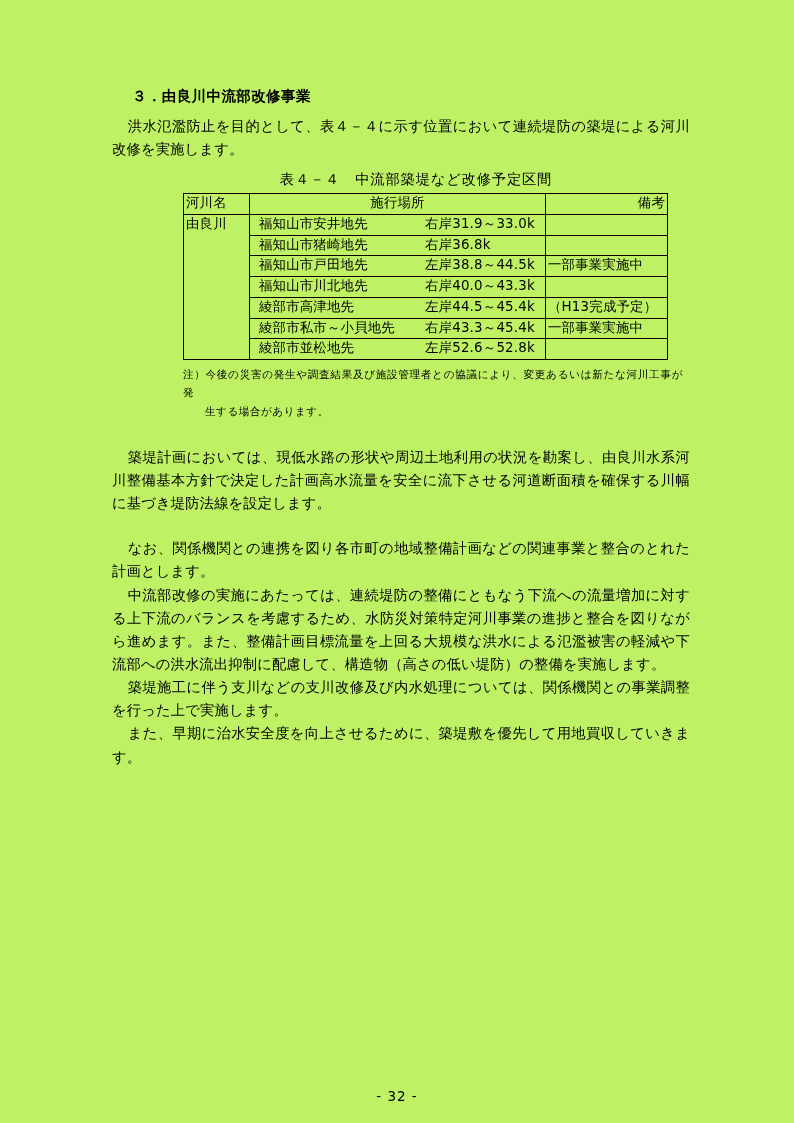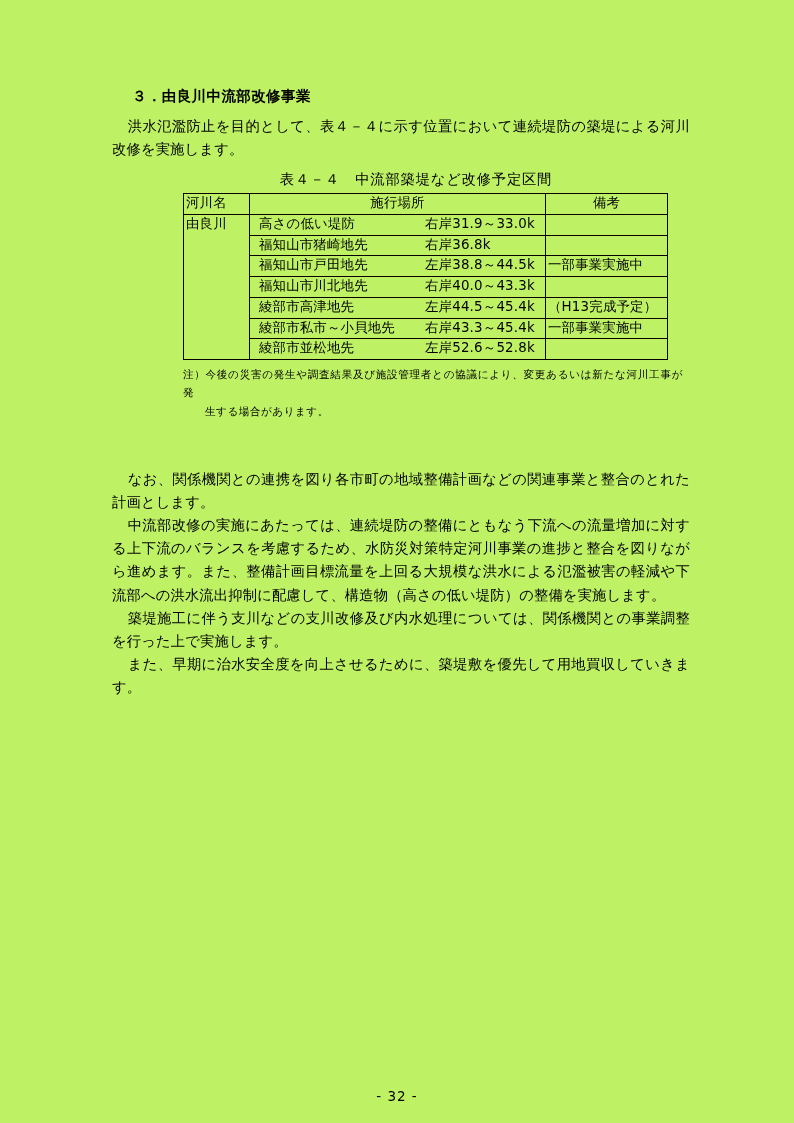--- a/index.html
+++ b/index.html
@@ -82,21 +82,21 @@
   th.h-river {
     text-align: left;
     padding-left: 4px;
   }
   th.h-place {
     text-align: center;
     letter-spacing: 11px;
     padding-left: 14px;
   }
   th.h-remark {
-    text-align: center;
+    text-align: right;
     letter-spacing: 7px;
     padding-left: 7px;
   }
   td.river-name {
     text-align: left;
     padding-left: 5px;
     vertical-align: top;
   }
   td.place {
     padding: 0;
@@ -166,21 +166,21 @@
             <th class="h-river">河川名</th>
             <th class="h-place">施行場所</th>
             <th class="h-remark">備考</th>
           </tr>
         </thead>
         <tbody>
           <tr>
             <td class="river-name" rowspan="7">由良川</td>
             <td class="place">
               <div class="pl-inner">
-                <span class="pl-name">高さの低い堤防</span>
+                <span class="pl-name">福知山市安井地先</span>
                 <span class="pl-sta">右岸31.9～33.0k</span>
               </div>
             </td>
             <td class="remark"></td>
           </tr>
           <tr>
             <td class="place">
               <div class="pl-inner">
                 <span class="pl-name">福知山市猪崎地先</span>
                 <span class="pl-sta">右岸36.8k</span>
@@ -237,20 +237,21 @@
       </table>
 
       <div class="tbl-note">
         <span class="note-lbl">注）</span><span>今後の災害の発生や調査結果及び施設管理者との協議により、変更あるいは新たな河川工事が発</span>
         <span class="note-l2">生する場合があります。</span>
       </div>
     </div>
 
     <div class="gap-lg"></div>
 
+    <p class="para indent">築堤計画においては、現低水路の形状や周辺土地利用の状況を勘案し、由良川水系河川整備基本方針で決定した計画高水流量を安全に流下させる河道断面積を確保する川幅に基づき堤防法線を設定します。</p>
 
     <div class="gap-md"></div>
 
     <p class="para indent">なお、関係機関との連携を図り各市町の地域整備計画などの関連事業と整合のとれた計画とします。</p>
     <p class="para indent">中流部改修の実施にあたっては、連続堤防の整備にともなう下流への流量増加に対する上下流のバランスを考慮するため、水防災対策特定河川事業の進捗と整合を図りながら進めます。また、整備計画目標流量を上回る大規模な洪水による氾濫被害の軽減や下流部への洪水流出抑制に配慮して、構造物（高さの低い堤防）の整備を実施します。</p>
     <p class="para indent">築堤施工に伴う支川などの支川改修及び内水処理については、関係機関との事業調整を行った上で実施します。</p>
     <p class="para indent">また、早期に治水安全度を向上させるために、築堤敷を優先して用地買収していきます。</p>
 
   </div>
 

